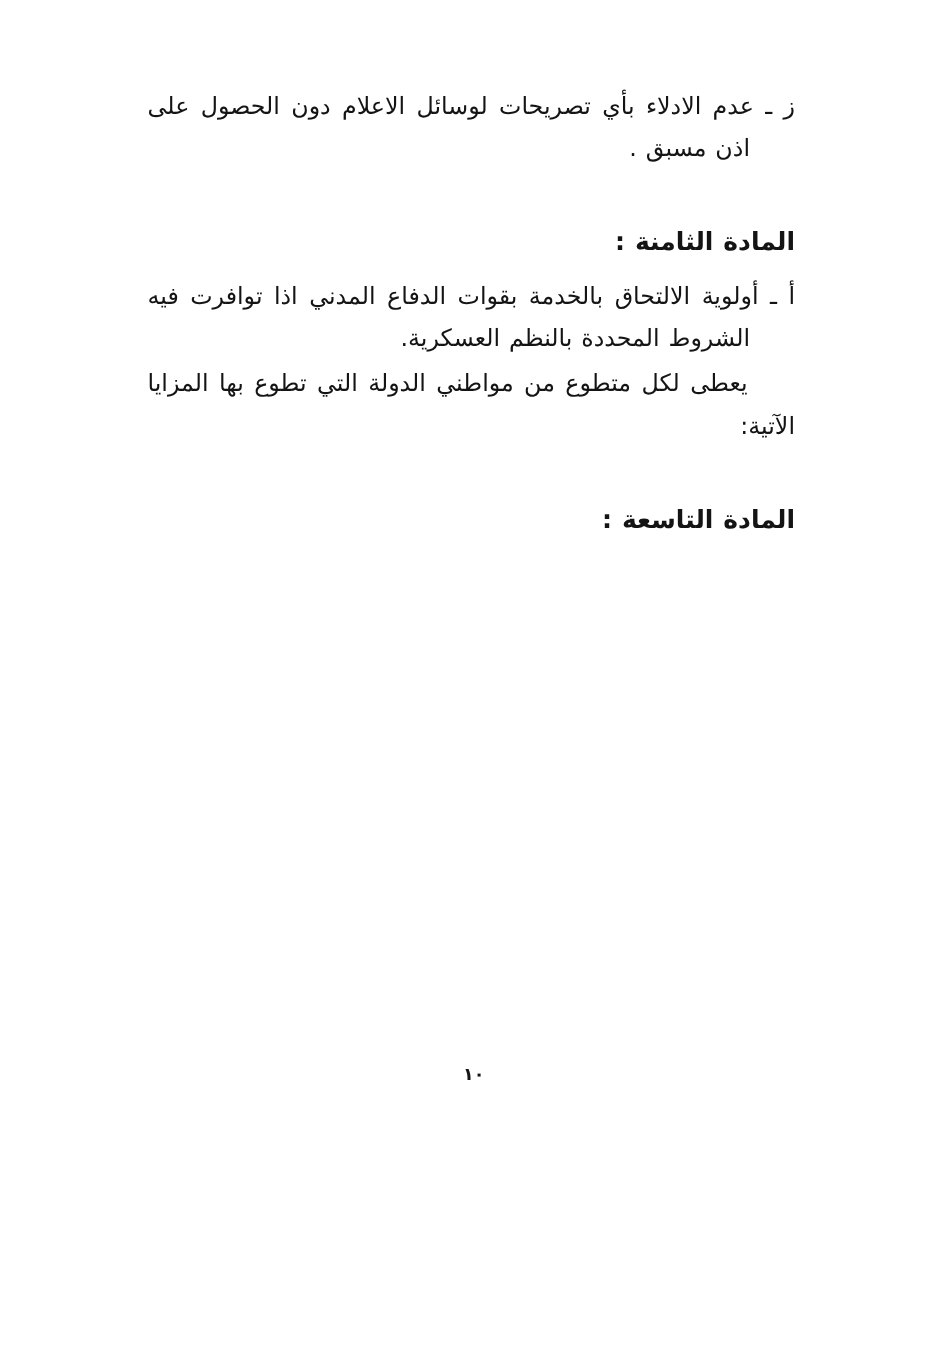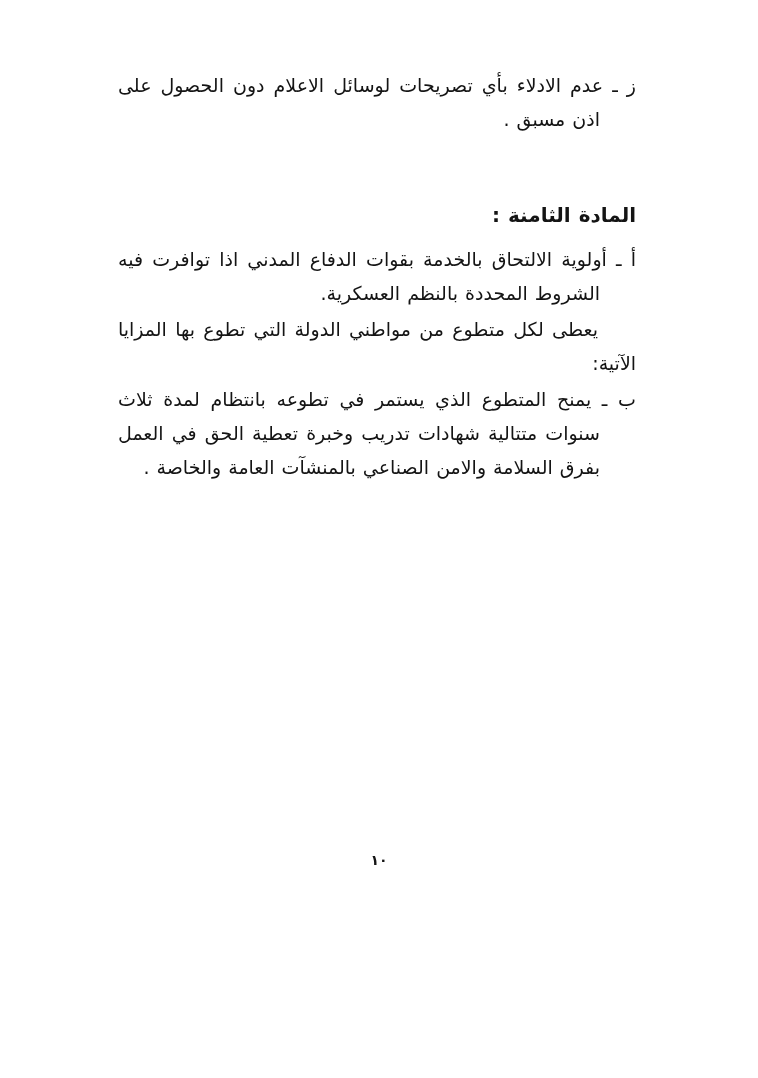--- a/index.html
+++ b/index.html
@@ -36,21 +36,21 @@
     padding-right: 36px;
     text-indent: -36px;
   }
   
   .paragraph {
     text-indent: 38px;
   }
   .heading {
     font-weight: bold;
     font-size: 20px;
-    margin-top: 62px;
+    margin-top: 40px;
     margin-bottom: 10px;
     text-align: right;
     text-indent: 0;
   }
   .page-number {
     position: absolute;
     bottom: 22px;
     left: 0;
     right: 0;
     text-align: center;
@@ -68,22 +68,22 @@
 
     <p class="block list-item">ز ـ عدم الادلاء بأي تصريحات لوسائل الاعلام دون الحصول على اذن مسبق .</p>
 
 
     <h2 class="block heading">المادة الثامنة :</h2>
 
     <p class="block list-item">أ ـ أولوية الالتحاق بالخدمة بقوات الدفاع المدني اذا توافرت فيه الشروط المحددة بالنظم العسكرية.</p>
 
     <p class="block paragraph">يعطى لكل متطوع من مواطني الدولة التي تطوع بها المزايا الآتية:</p>
 
-    <p class="block list-item">ب ـ يمنح المتطوع الذي يستمر في تطوعه بانتظام لمدة ثلاث سنوات متتالية شهادات تدريب وخبرة تعطية الحق في العمل بفرق السلامة والامن الصناعي بالمنشآت العامة والخاصة .</p>
 
 
+    <h2 class="block heading">المادة التاسعة :</h2>
 
 
   </div>
 
   <div class="page-number">١٠</div>
 
 </div>
 
 </body></html>

